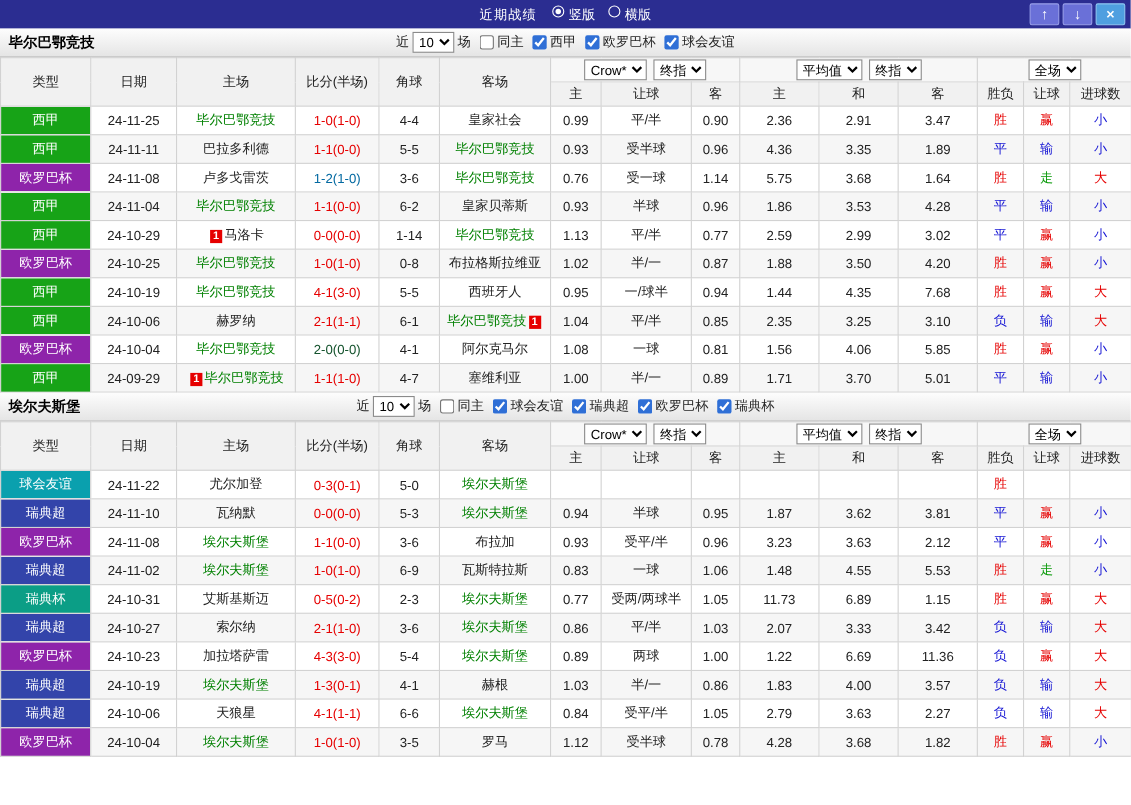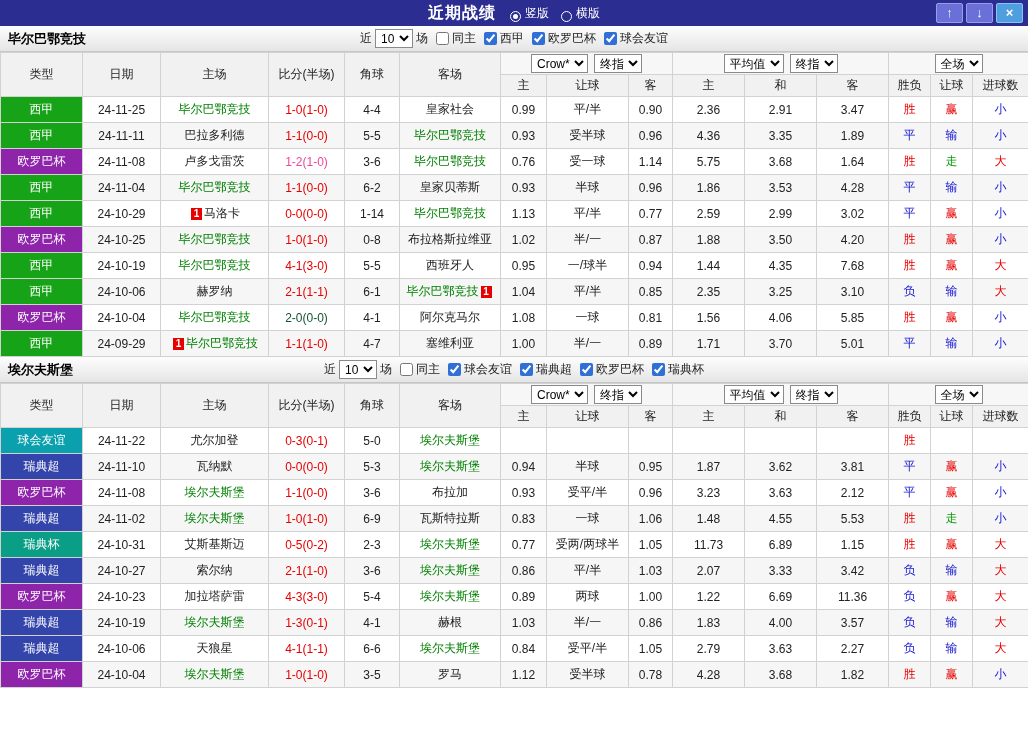--- a/index.html
+++ b/index.html
@@ -13,23 +13,23 @@
   
   .titlebar {
     height:26px; background:var(--titlebar-bg,#2b2d91);
     position:relative; display:flex; align-items:center; color:#fff;
     user-select:none;
   }
   .tb-center {
     position:absolute; left:50%; transform:translateX(-50%);
     display:flex; align-items:center; gap:14px; white-space:nowrap;
   }
-  .tb-title { font-weight:bold; font-size:16px; letter-spacing:1px; }
+  .tb-title { font-weight:normal; font-size:12px; letter-spacing:1px; }
   .tb-radios { display:inline-flex; align-items:center; gap:12px; }
-  .tb-radio { display:inline-flex; align-items:flex-end; gap:4px; font-size:12px; cursor:pointer; }
+  .tb-radio { display:inline-flex; align-items:flex-start; gap:4px; font-size:12px; cursor:pointer; }
   .rb {
     width:11px; height:11px; border-radius:50%;
     border:1px solid #fff; position:relative; display:inline-block;
   }
   .rb.on::after {
     content:""; position:absolute; left:2px; top:2px; right:2px; bottom:2px;
     border-radius:50%; background:#fff;
   }
   .tb-btns { position:absolute; right:5px; top:3px; display:flex; gap:3px; }
   .tb-btn {
@@ -195,21 +195,21 @@
           <td>3.35</td>
           <td>1.89</td>
           <td style="color: rgb(20, 20, 212);">平</td>
           <td style="color: rgb(20, 20, 212);">输</td>
           <td style="color: rgb(20, 20, 212);">小</td>
         </tr>
         <tr>
           <td class="league" style="background: rgb(142, 36, 170);">欧罗巴杯</td>
           <td>24-11-08</td>
           <td><span style="">卢多戈雷茨</span></td>
-          <td style="color: #ec4899;">1-2(1-0)</td>
+          <td style="color: #0369a1;">1-2(1-0)</td>
           <td>3-6</td>
           <td><span style="color: rgb(0, 128, 0);">毕尔巴鄂竞技</span></td>
           <td>0.76</td>
           <td>受一球</td>
           <td>1.14</td>
           <td>5.75</td>
           <td>3.68</td>
           <td>1.64</td>
           <td style="color: rgb(230, 0, 0);">胜</td>
           <td style="color: rgb(10, 154, 10);">走</td>

